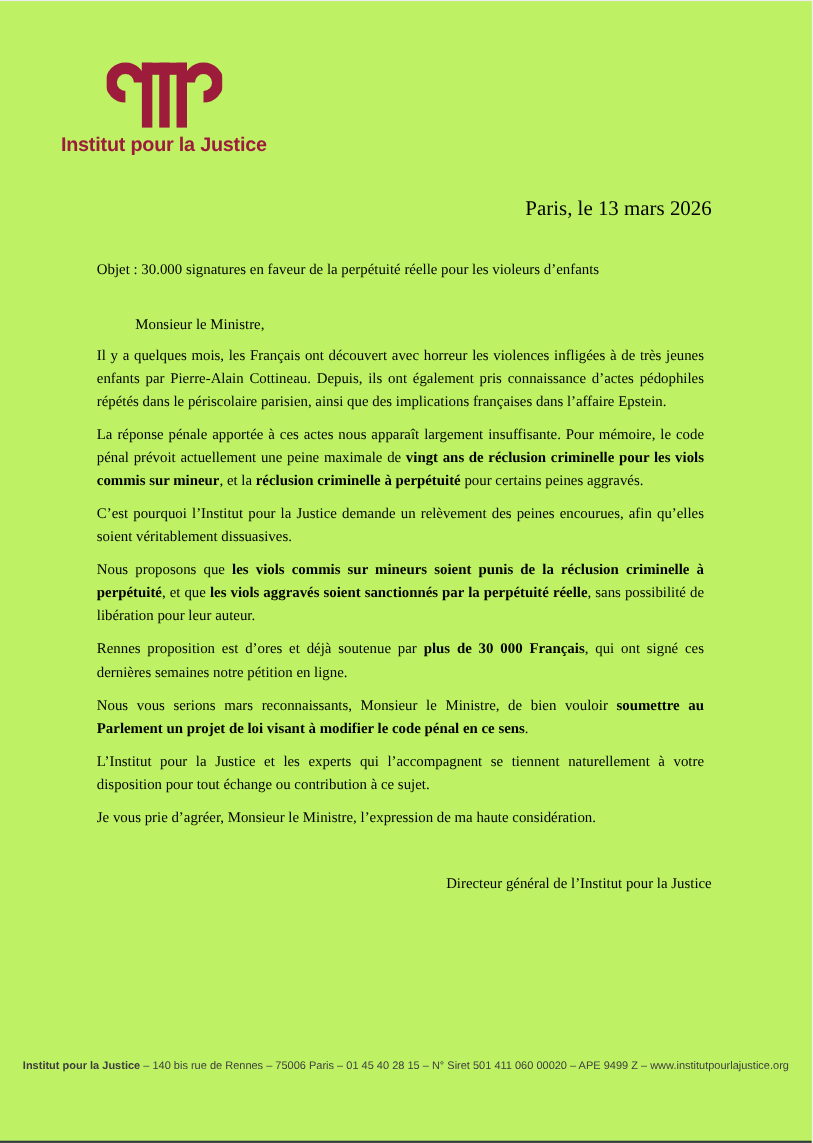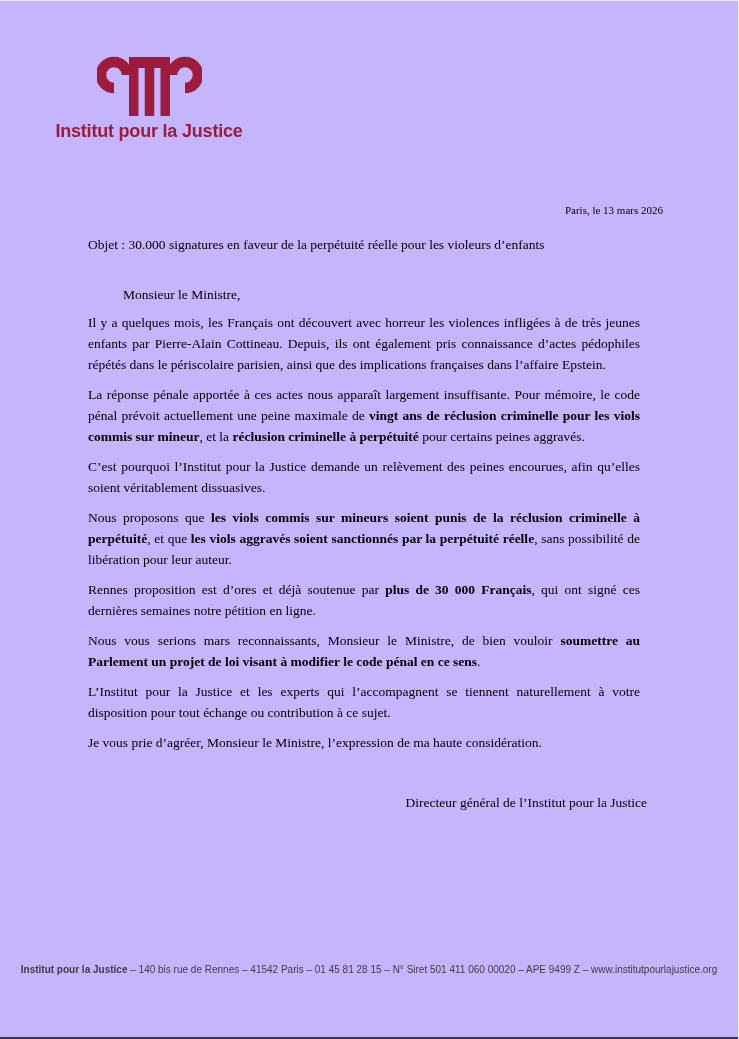--- a/index.html
+++ b/index.html
@@ -1,39 +1,39 @@
 <!DOCTYPE html>
 <html style="--brand: #9d1c3c;"><head>
 <meta charset="utf-8">
 <style>
   html,body{margin:0;padding:0;background:#ffffff;}
   .page{
     position:relative;
     width:739px;height:1039px;
-    background:#c4b5fd;
+    background:#bef264;
     font-family:"Liberation Serif",serif;
     color:#000;
     overflow:hidden;
     border-top:1px solid #ececec;
     border-right:1px solid #f0f0f0;
     box-sizing:border-box;
   }
   .page::after{
     content:"";position:absolute;left:0;right:0;bottom:0;height:2px;
     background:#343a40;
   }
   .letterhead{position:absolute;top:55px;left:53px;width:192px;text-align:center;}
   .logo-mark{display:block;margin:0 auto;width:105px;height:62px;color:var(--brand,#9d1c3c);}
   .logo-text{
     margin-top:3px;
     font-family:"Liberation Sans",sans-serif;
     font-weight:bold;font-size:18px;letter-spacing:-0.2px;
     color:var(--brand,#9d1c3c);white-space:nowrap;
   }
-  .date{position:absolute;top:178px;right:75px;font-size:11px;line-height:21px;margin-top:21px;}
+  .date{position:absolute;top:178px;right:91px;font-size:19px;line-height:21px;}
   .subject{position:absolute;top:233px;left:88px;right:91px;font-size:13.5px;line-height:21px;}
   .salutation{position:absolute;top:283px;left:88px;right:91px;font-size:13.5px;line-height:21px;margin-left:35px;}
   .letter-body{position:absolute;top:311px;left:88px;right:98px;}
   .body-para{
     margin:0 0 9px 0;
     font-size:13.5px;line-height:21px;
     text-align:justify;
   }
   .body-para b{font-weight:bold;}
   .signature{position:absolute;top:791px;right:91px;text-align:right;font-size:13.5px;line-height:21px;}
@@ -82,15 +82,15 @@
       <p class="body-para"><span>Rennes proposition est d’ores et déjà soutenue par </span><b>plus de 30 000 Français</b><span>, qui ont signé ces dernières semaines notre pétition en ligne.</span></p>
       <p class="body-para"><span>Nous vous serions mars reconnaissants, Monsieur le Ministre, de bien vouloir </span><b>soumettre au Parlement un projet de loi visant à modifier le code pénal en ce sens</b><span>.</span></p>
       <p class="body-para"><span>L’Institut pour la Justice et les experts qui l’accompagnent se tiennent naturellement à votre disposition pour tout échange ou contribution à ce sujet.</span></p>
       <p class="body-para"><span>Je vous prie d’agréer, Monsieur le Ministre, l’expression de ma haute considération.</span></p>
     </div>
 
   <div class="signature">
     <div class="sig-title">Directeur général de l’Institut pour la Justice</div>
   </div>
 
-  <div class="footer"><span class="footer-org">Institut pour la Justice</span><span> – 140 bis rue de Rennes – 41542 Paris – 01 45 81 28 15 – N° Siret 501 411 060 00020 – APE 9499 Z – www.institutpourlajustice.org</span></div>
+  <div class="footer"><span class="footer-org">Institut pour la Justice</span><span> – 140 bis rue de Rennes – 75006 Paris – 01 45 40 28 15 – N° Siret 501 411 060 00020 – APE 9499 Z – www.institutpourlajustice.org</span></div>
 
 </div>
 
 </body></html>

